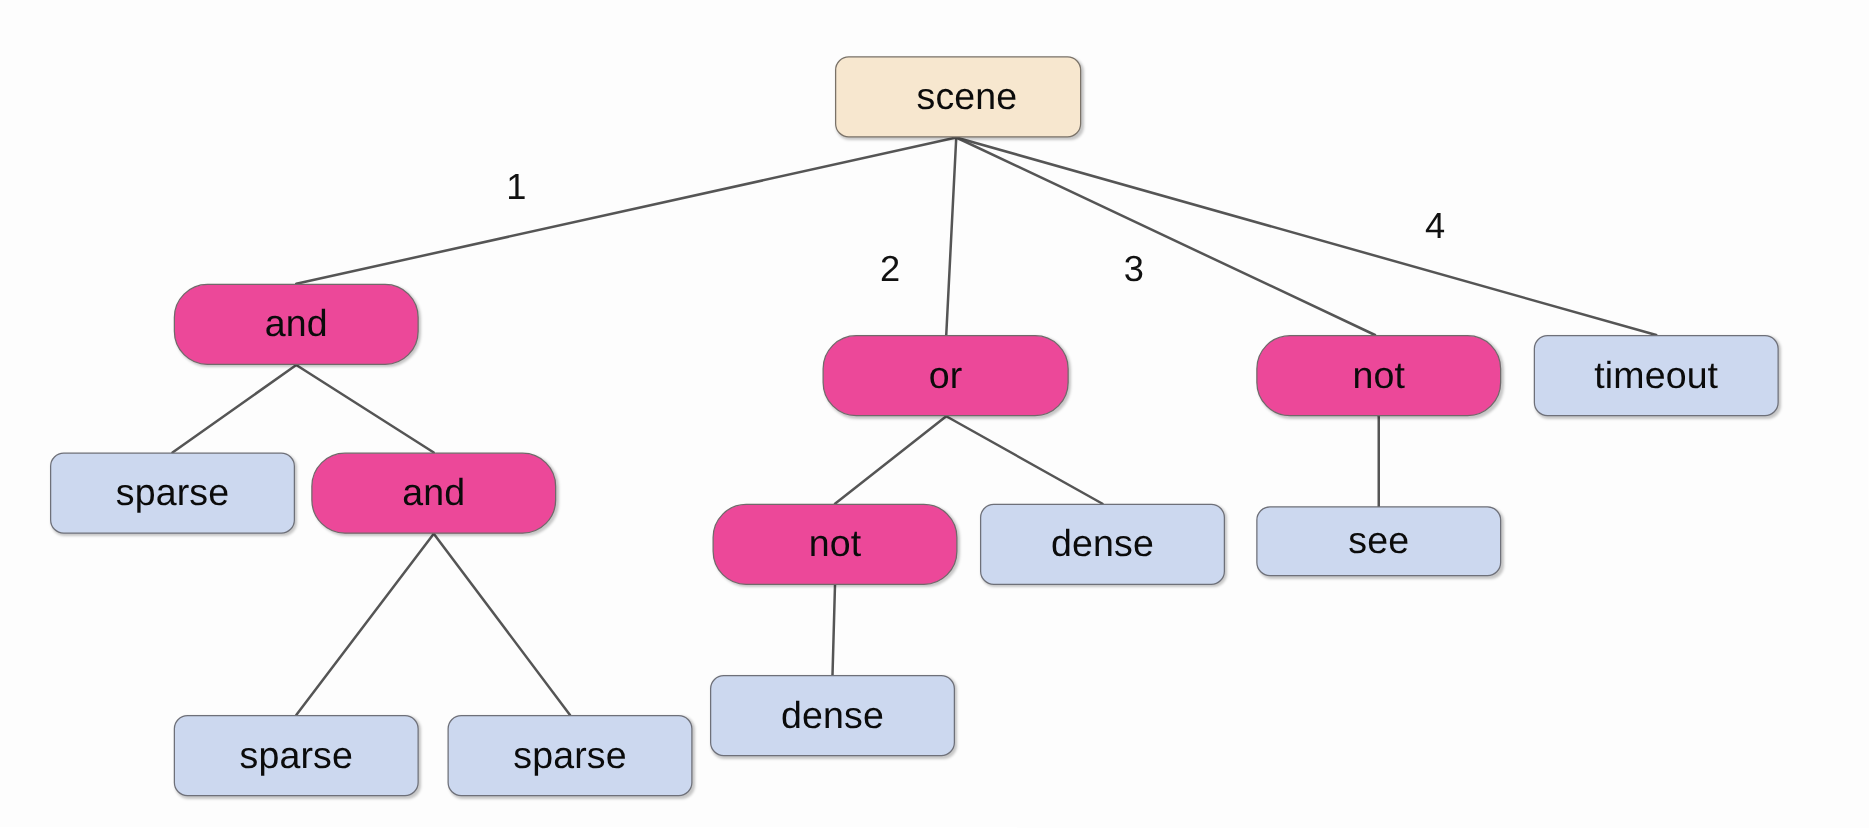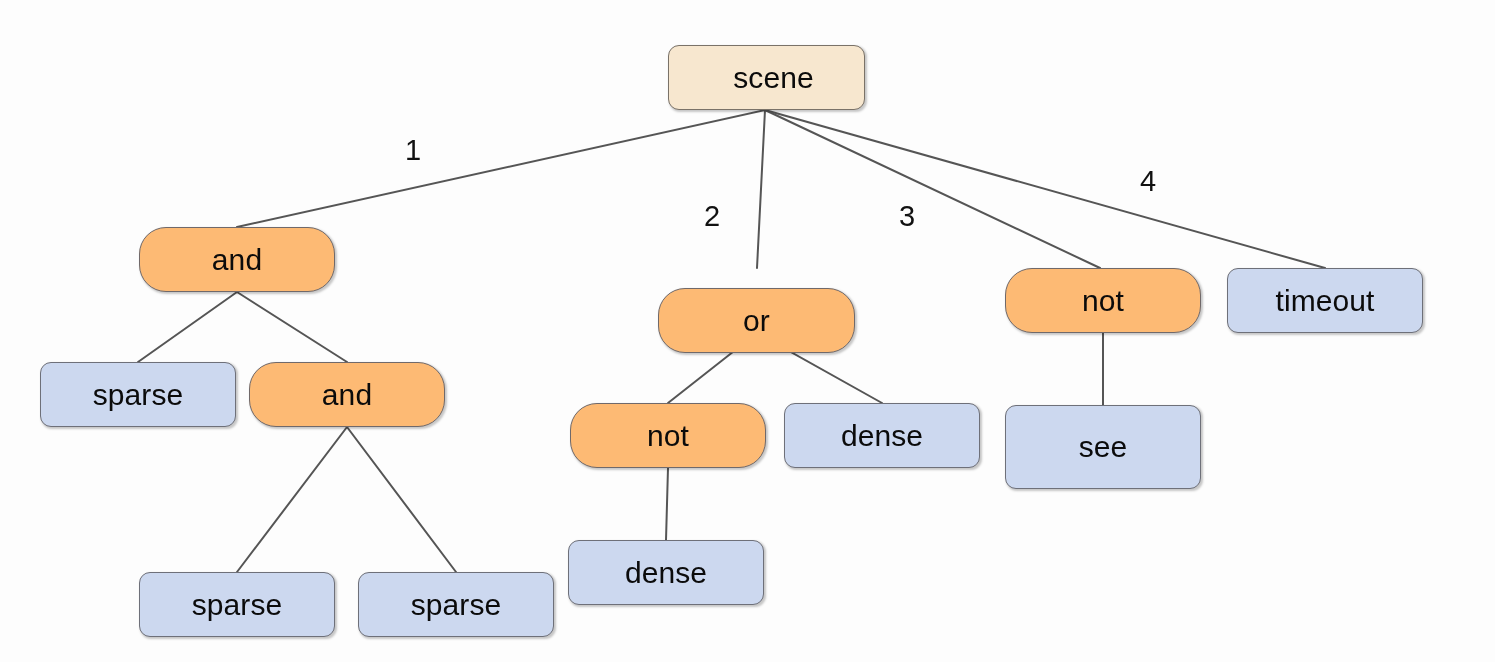--- a/index.html
+++ b/index.html
@@ -36,21 +36,21 @@
     justify-content: center;
     font-family: "Liberation Sans", sans-serif;
     font-size: 30px;
     color: #0b0b0b;
     line-height: 1;
     letter-spacing: 0.1px;
     box-shadow: 1.5px 1.5px 2.2px rgba(0,0,0,0.22);
     white-space: nowrap;
   }
   .node.root   { background: #f7e7cf; border-color: #7a7268; padding-left: 14px; }
-  .node.op     { background: #fdba74; border-color: #70696a; border-radius: 27px; }
+  .node.op     { background: #ec4899; border-color: #70696a; border-radius: 27px; }
   .node.leaf   { background: #ccd8ef; border-color: #6e7079; }
   .edge-label {
     position: absolute;
     font-family: "Liberation Sans", sans-serif;
     font-size: 29px;
     color: #111111;
     line-height: 1;
     white-space: nowrap;
   }
 </style>
@@ -76,42 +76,42 @@
       </g>
   </svg>
 
   <div id="nodes-group">
       <div class="node root" style="left: 668px; top: 45px; width: 197px; height: 65px;">
         <span>scene</span>
       </div>
       <div class="node op" style="left: 139px; top: 227px; width: 196px; height: 65px;">
         <span>and</span>
       </div>
-      <div class="node op" style="left: 658px; top: 268px; width: 197px; height: 65px; margin-top: 20px;">
+      <div class="node op" style="left: 658px; top: 268px; width: 197px; height: 65px;">
         <span>or</span>
       </div>
       <div class="node op" style="left: 1005px; top: 268px; width: 196px; height: 65px;">
         <span>not</span>
       </div>
       <div class="node leaf" style="left: 1227px; top: 268px; width: 196px; height: 65px; align-items: center;">
         <span>timeout</span>
       </div>
       <div class="node leaf" style="left: 40px; top: 362px; width: 196px; height: 65px;">
         <span>sparse</span>
       </div>
       <div class="node op" style="left: 249px; top: 362px; width: 196px; height: 65px;">
         <span>and</span>
       </div>
       <div class="node op" style="left: 570px; top: 403px; width: 196px; height: 65px;">
         <span>not</span>
       </div>
       <div class="node leaf" style="left: 784px; top: 403px; width: 196px; height: 65px;">
         <span>dense</span>
       </div>
-      <div class="node leaf" style="left: 1005px; top: 405px; width: 196px; height: 84px;">
+      <div class="node leaf" style="left: 1005px; top: 405px; width: 196px; height: 56px;">
         <span>see</span>
       </div>
       <div class="node leaf" style="left: 568px; top: 540px; width: 196px; height: 65px;">
         <span>dense</span>
       </div>
       <div class="node leaf" style="left: 139px; top: 572px; width: 196px; height: 65px;">
         <span>sparse</span>
       </div>
       <div class="node leaf" style="left: 358px; top: 572px; width: 196px; height: 65px;">
         <span>sparse</span>

